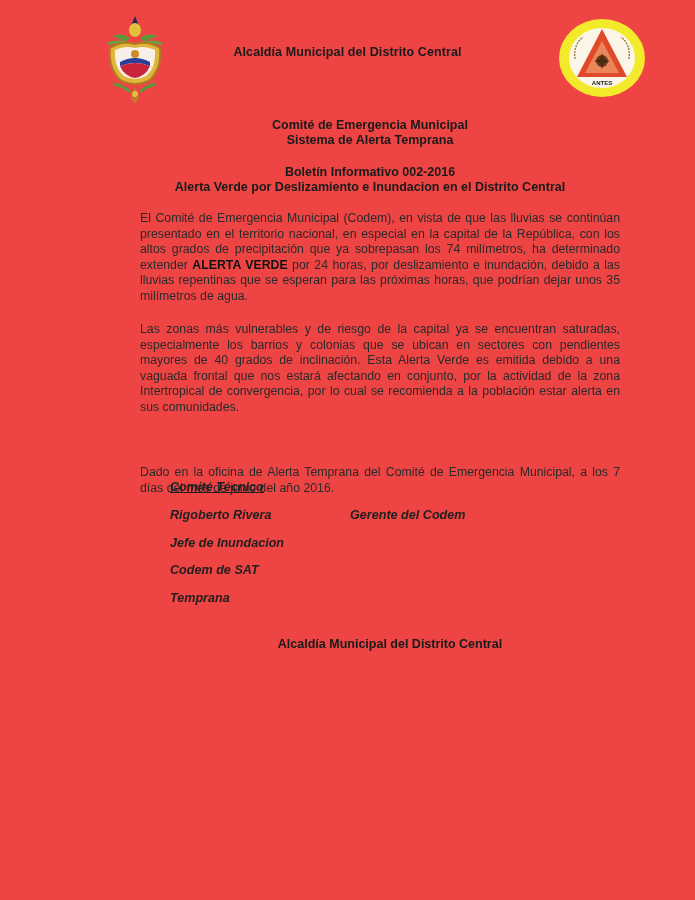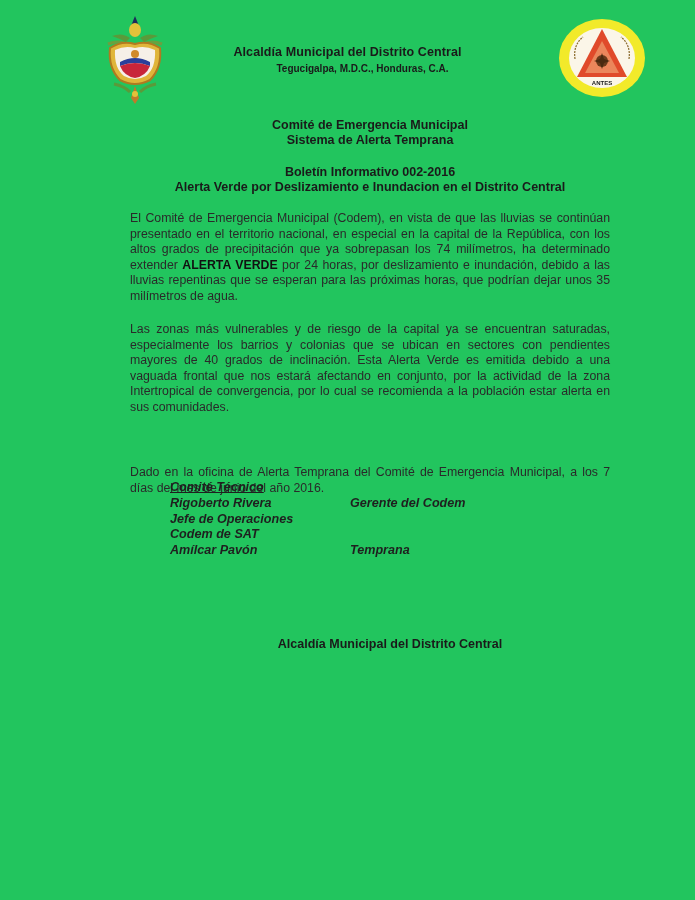--- a/index.html
+++ b/index.html
@@ -12,21 +12,21 @@
       height: 900px;
       position: relative;
       overflow: hidden;
       font-family: "Liberation Sans", sans-serif;
       color: #1a1a1a;
     }
     .page {
       position: absolute;
       left: 0; top: 0;
       width: 695px; height: 900px;
-      background: #22c55e;
+      background: #ef4444;
     }
     .logo-left {
       position: absolute;
       left: 100px; top: 14px;
       width: 70px; height: 92px;
     }
     .logo-right {
       position: absolute;
       left: 557px; top: 17px;
       width: 90px; height: 82px;
@@ -55,21 +55,21 @@
       left: 0; width: 740px;
       text-align: center;
       font-weight: bold;
       font-size: 12.5px;
       line-height: 15px;
     }
     .committee { top: 118px; }
     .bulletin { top: 165px; }
     .body-text {
       position: absolute;
-      left: 130px;
+      left: 140px;
       width: 480px;
       font-size: 12.3px;
       line-height: 15.6px;
       text-align: justify;
       color: #2a2a2a;
     }
     .p1 { top: 211px; }
     .p2 { top: 322px; }
     .p3 { top: 433px; margin-top: 32px; }
     .alerta { font-weight: bold; color: #111; }
@@ -81,20 +81,21 @@
       font-weight: bold;
       font-size: 12.6px;
       line-height: 15.8px;
       color: #1f1f1f;
     }
     .sig-heading {
       text-decoration: underline;
     }
     .sig-row {
       display: flex;
+      margin-top: 12px;
     }
     .sig-name { width: 180px; }
     .sig-role { }
     .footer {
       position: absolute;
       left: 0; width: 780px;
       top: 637px;
       text-align: center;
       font-weight: bold;
       font-size: 12.5px;
@@ -133,21 +134,20 @@
     <path d="M45 12 L70 60 L20 60 Z" fill="#e04a2a"></path>
     <path d="M45 24 L62 56 L28 56 Z" fill="#f0a070" opacity="0.7"></path>
     <circle cx="45" cy="44" r="6" fill="#6a3a1a"></circle>
     <path d="M45 36 L47 42 L53 44 L47 46 L45 52 L43 46 L37 44 L43 42 Z" fill="#4a2a10"></path>
     <text x="45" y="68" text-anchor="middle" font-family="Liberation Sans, sans-serif" font-size="6" font-weight="bold" fill="#222">ANTES</text>
     <path d="M18 42 Q16 28 26 20" stroke="#8a6a2a" stroke-width="1.2" fill="none" stroke-dasharray="2 1"></path>
     <path d="M72 42 Q74 28 64 20" stroke="#8a6a2a" stroke-width="1.2" fill="none" stroke-dasharray="2 1"></path>
   </svg>
 
   <div class="header-title">Alcaldía Municipal del Distrito Central</div>
-  <div class="header-sub">Tegucigalpa, M.D.C., Honduras, C.A.</div>
 
   <div class="center-block committee">
     <div>Comité de Emergencia Municipal</div>
     <div>Sistema de Alerta Temprana</div>
   </div>
 
   <div class="center-block bulletin">
     <div>Boletín Informativo 002-2016</div>
     <div>Alerta Verde por Deslizamiento e Inundacion en el Distrito Central</div>
   </div>
@@ -158,26 +158,25 @@
 
   <div class="body-text p3">Dado en la oficina de Alerta Temprana del Comité de Emergencia Municipal, a los 7 días del mes de junio del año 2016.</div>
 
   <div class="signatures">
     <div class="sig-heading">Comité Técnico</div>
     <div class="sig-row">
       <span class="sig-name">Rigoberto Rivera</span>
       <span class="sig-role">Gerente del Codem</span>
     </div>
     <div class="sig-row">
-      <span class="sig-role">Jefe de Operaciones</span>
+      <span class="sig-role">Jefe de Inundacion</span>
     </div>
     <div class="sig-row">
       <span class="sig-role">Codem de SAT</span>
     </div>
     <div class="sig-row">
-      <span class="sig-name">Amílcar Pavón</span>
       <span class="sig-role">Temprana</span>
     </div>
   </div>
 
   <div class="footer">Alcaldía Municipal del Distrito Central</div>
 
 </div>
 
 </body></html>

